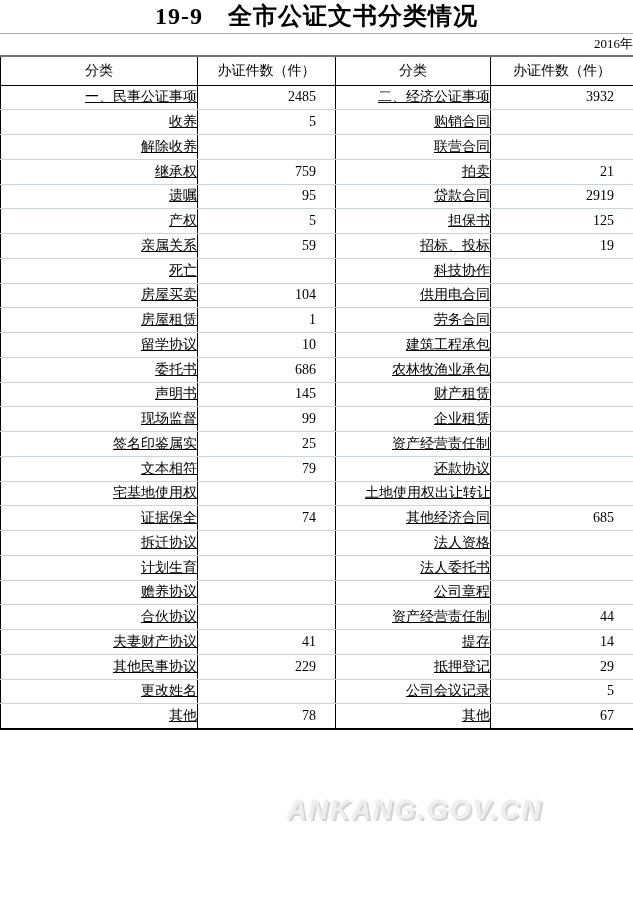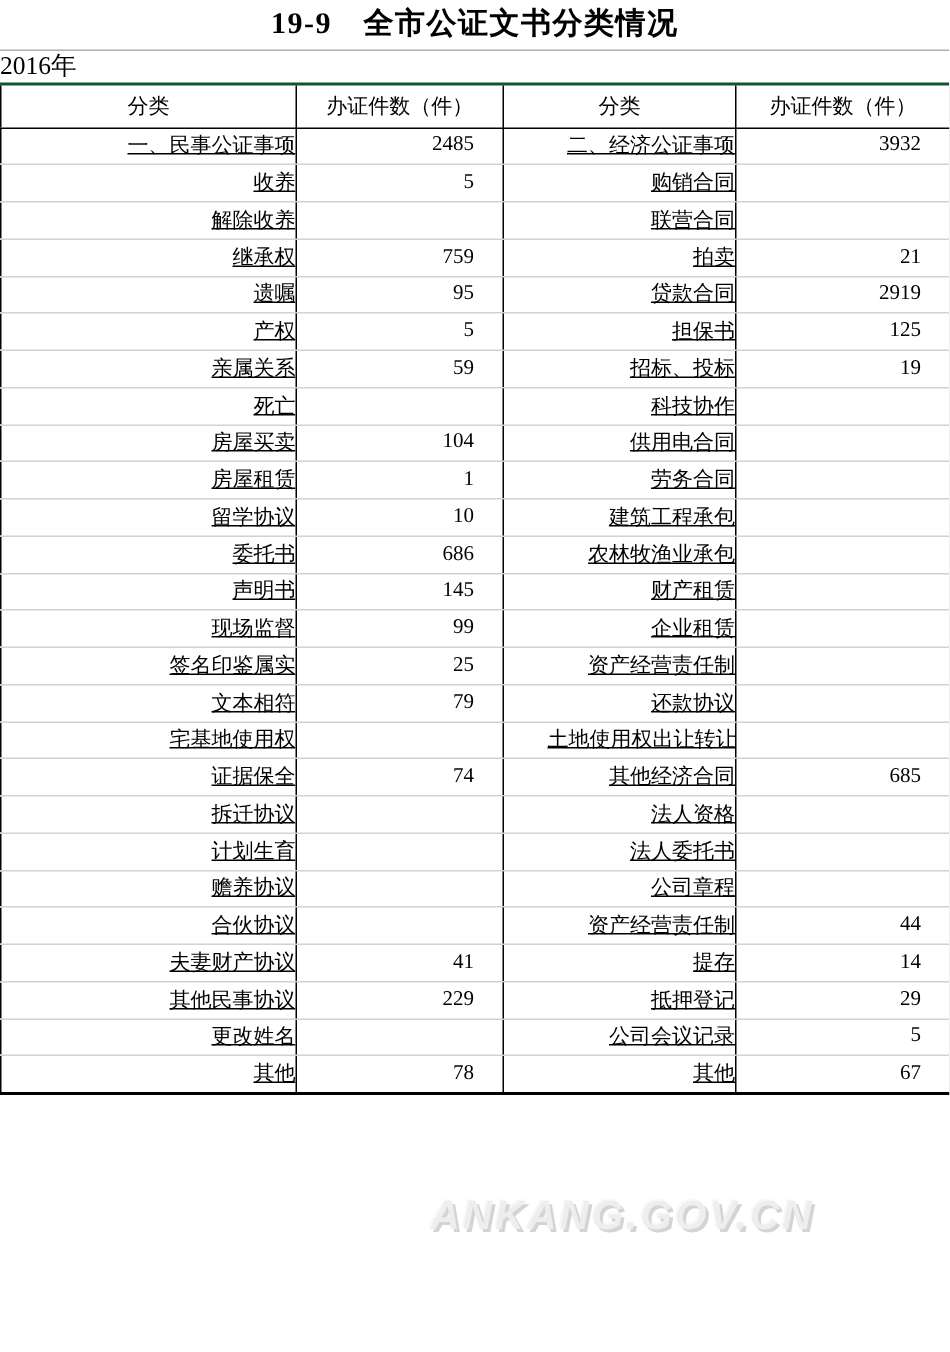--- a/index.html
+++ b/index.html
@@ -9,31 +9,31 @@
     position: relative;
     width: 633px;
     height: 901px;
     background: #fff;
     overflow: hidden;
   }
   .title {
     height: 34px;
     line-height: 32px;
     text-align: center;
-    font-size: 20px;
+    font-size: 24px;
     font-weight: bold;
     letter-spacing: 1px;
     border-bottom: 1px solid #aeaeae;
   }
   .year {
     height: 23px;
     line-height: 20px;
-    text-align: left;
-    font-size: 17px;
-    border-bottom: 2px solid #14532d;
+    text-align: right;
+    font-size: 13px;
+    border-bottom: 2px solid #737373;
   }
   table.notary {
     width: 633px;
     table-layout: fixed;
     border-collapse: collapse;
     border-left: 1px solid #000;
     border-right: 1px solid #7d7d7d;
     border-bottom: 2px solid #000;
   }
   table.notary th {

